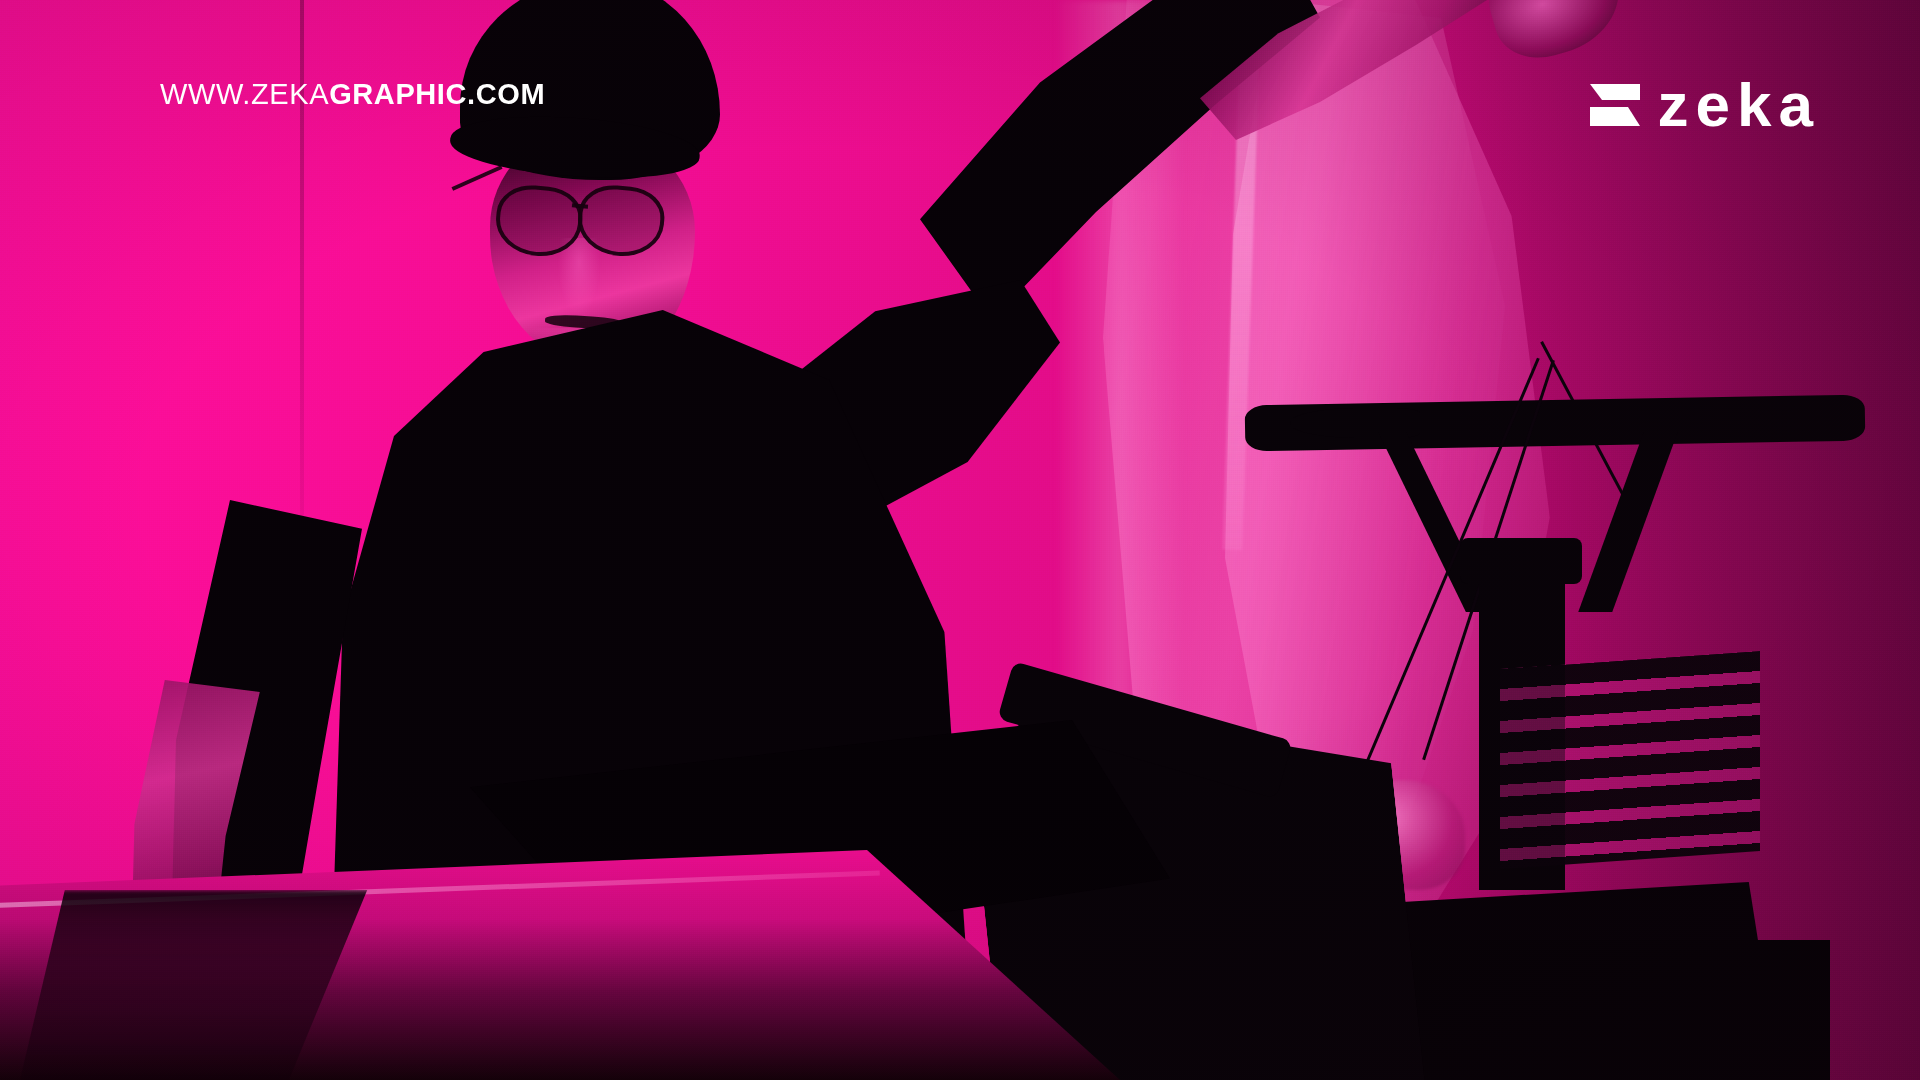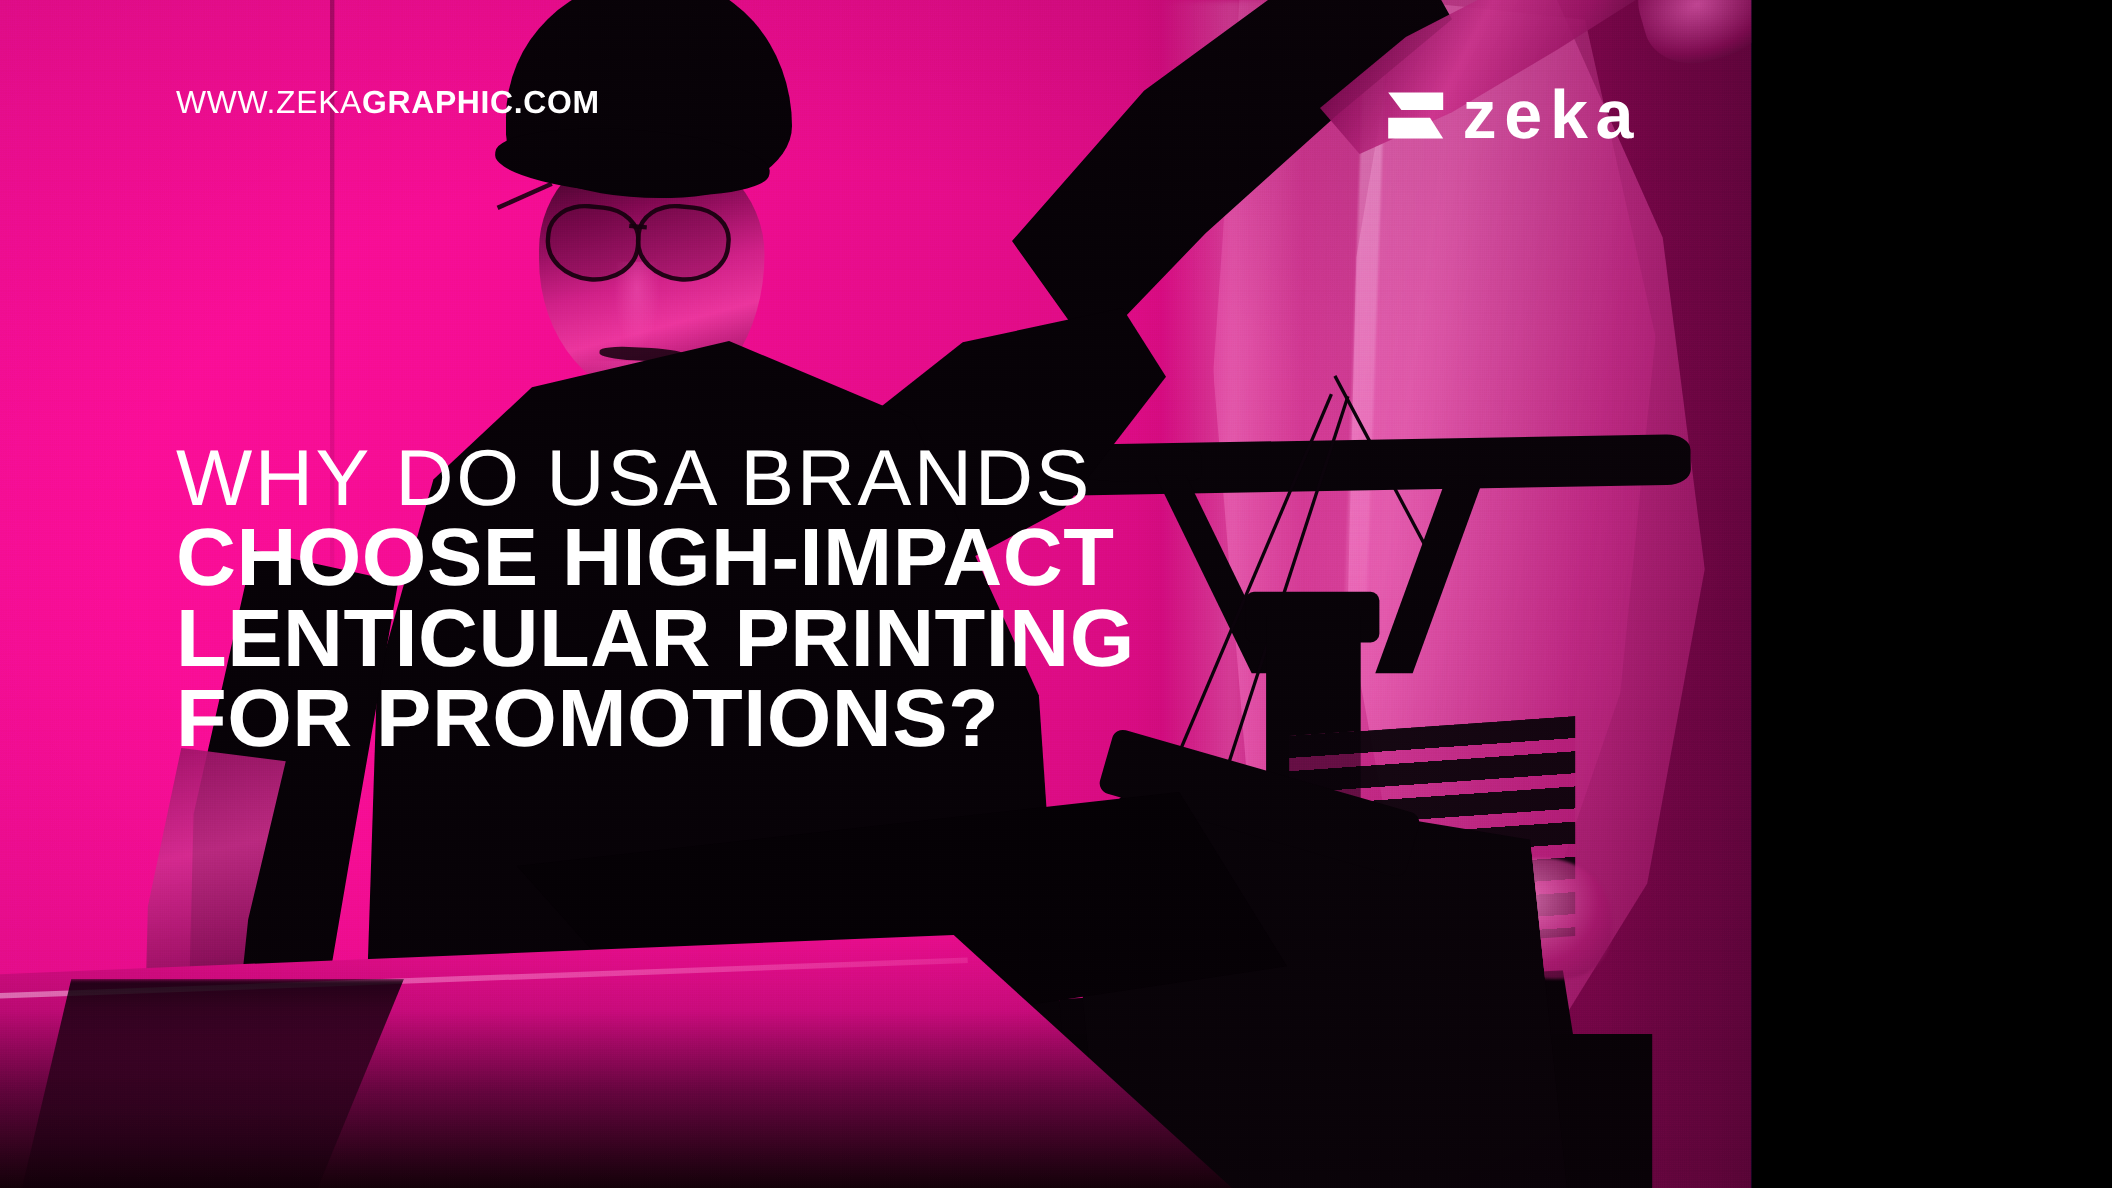--- a/index.html
+++ b/index.html
@@ -7,24 +7,24 @@
     margin: 0;
     padding: 0;
     background: #000;
   }
   body {
     font-family: "Liberation Sans", sans-serif;
   }
 
   .banner {
     position: relative;
-    width: 1592px;
+    width: 1920px;
     height: 1080px;
     overflow: hidden;
-    background: #4c1d95;
+    background: #3b82f6;
   }
 
   
   .photo {
     position: absolute;
     inset: 0;
     overflow: hidden;
   }
 
   
@@ -520,20 +520,14 @@
   </div>
 
   <div class="logo">
     <svg class="logo-mark" width="54" height="48" viewBox="0 0 54 48">
       <path d="M2 3 H52 V19 H14 Z" fill="#FFFFFF"></path>
       <path d="M2 26 H40 L52 45 H2 Z" fill="#FFFFFF"></path>
     </svg>
     <span class="logo-word">zeka</span>
   </div>
 
-  <div class="headline">
-    <div class="line l1">WHY DO USA BRANDS</div>
-    <div class="line l2">CHOOSE HIGH-IMPACT</div>
-    <div class="line l3">LENTICULAR PRINTING</div>
-    <div class="line l4">FOR PROMOTIONS?</div>
-  </div>
 
 </div>
 
 </body></html>

